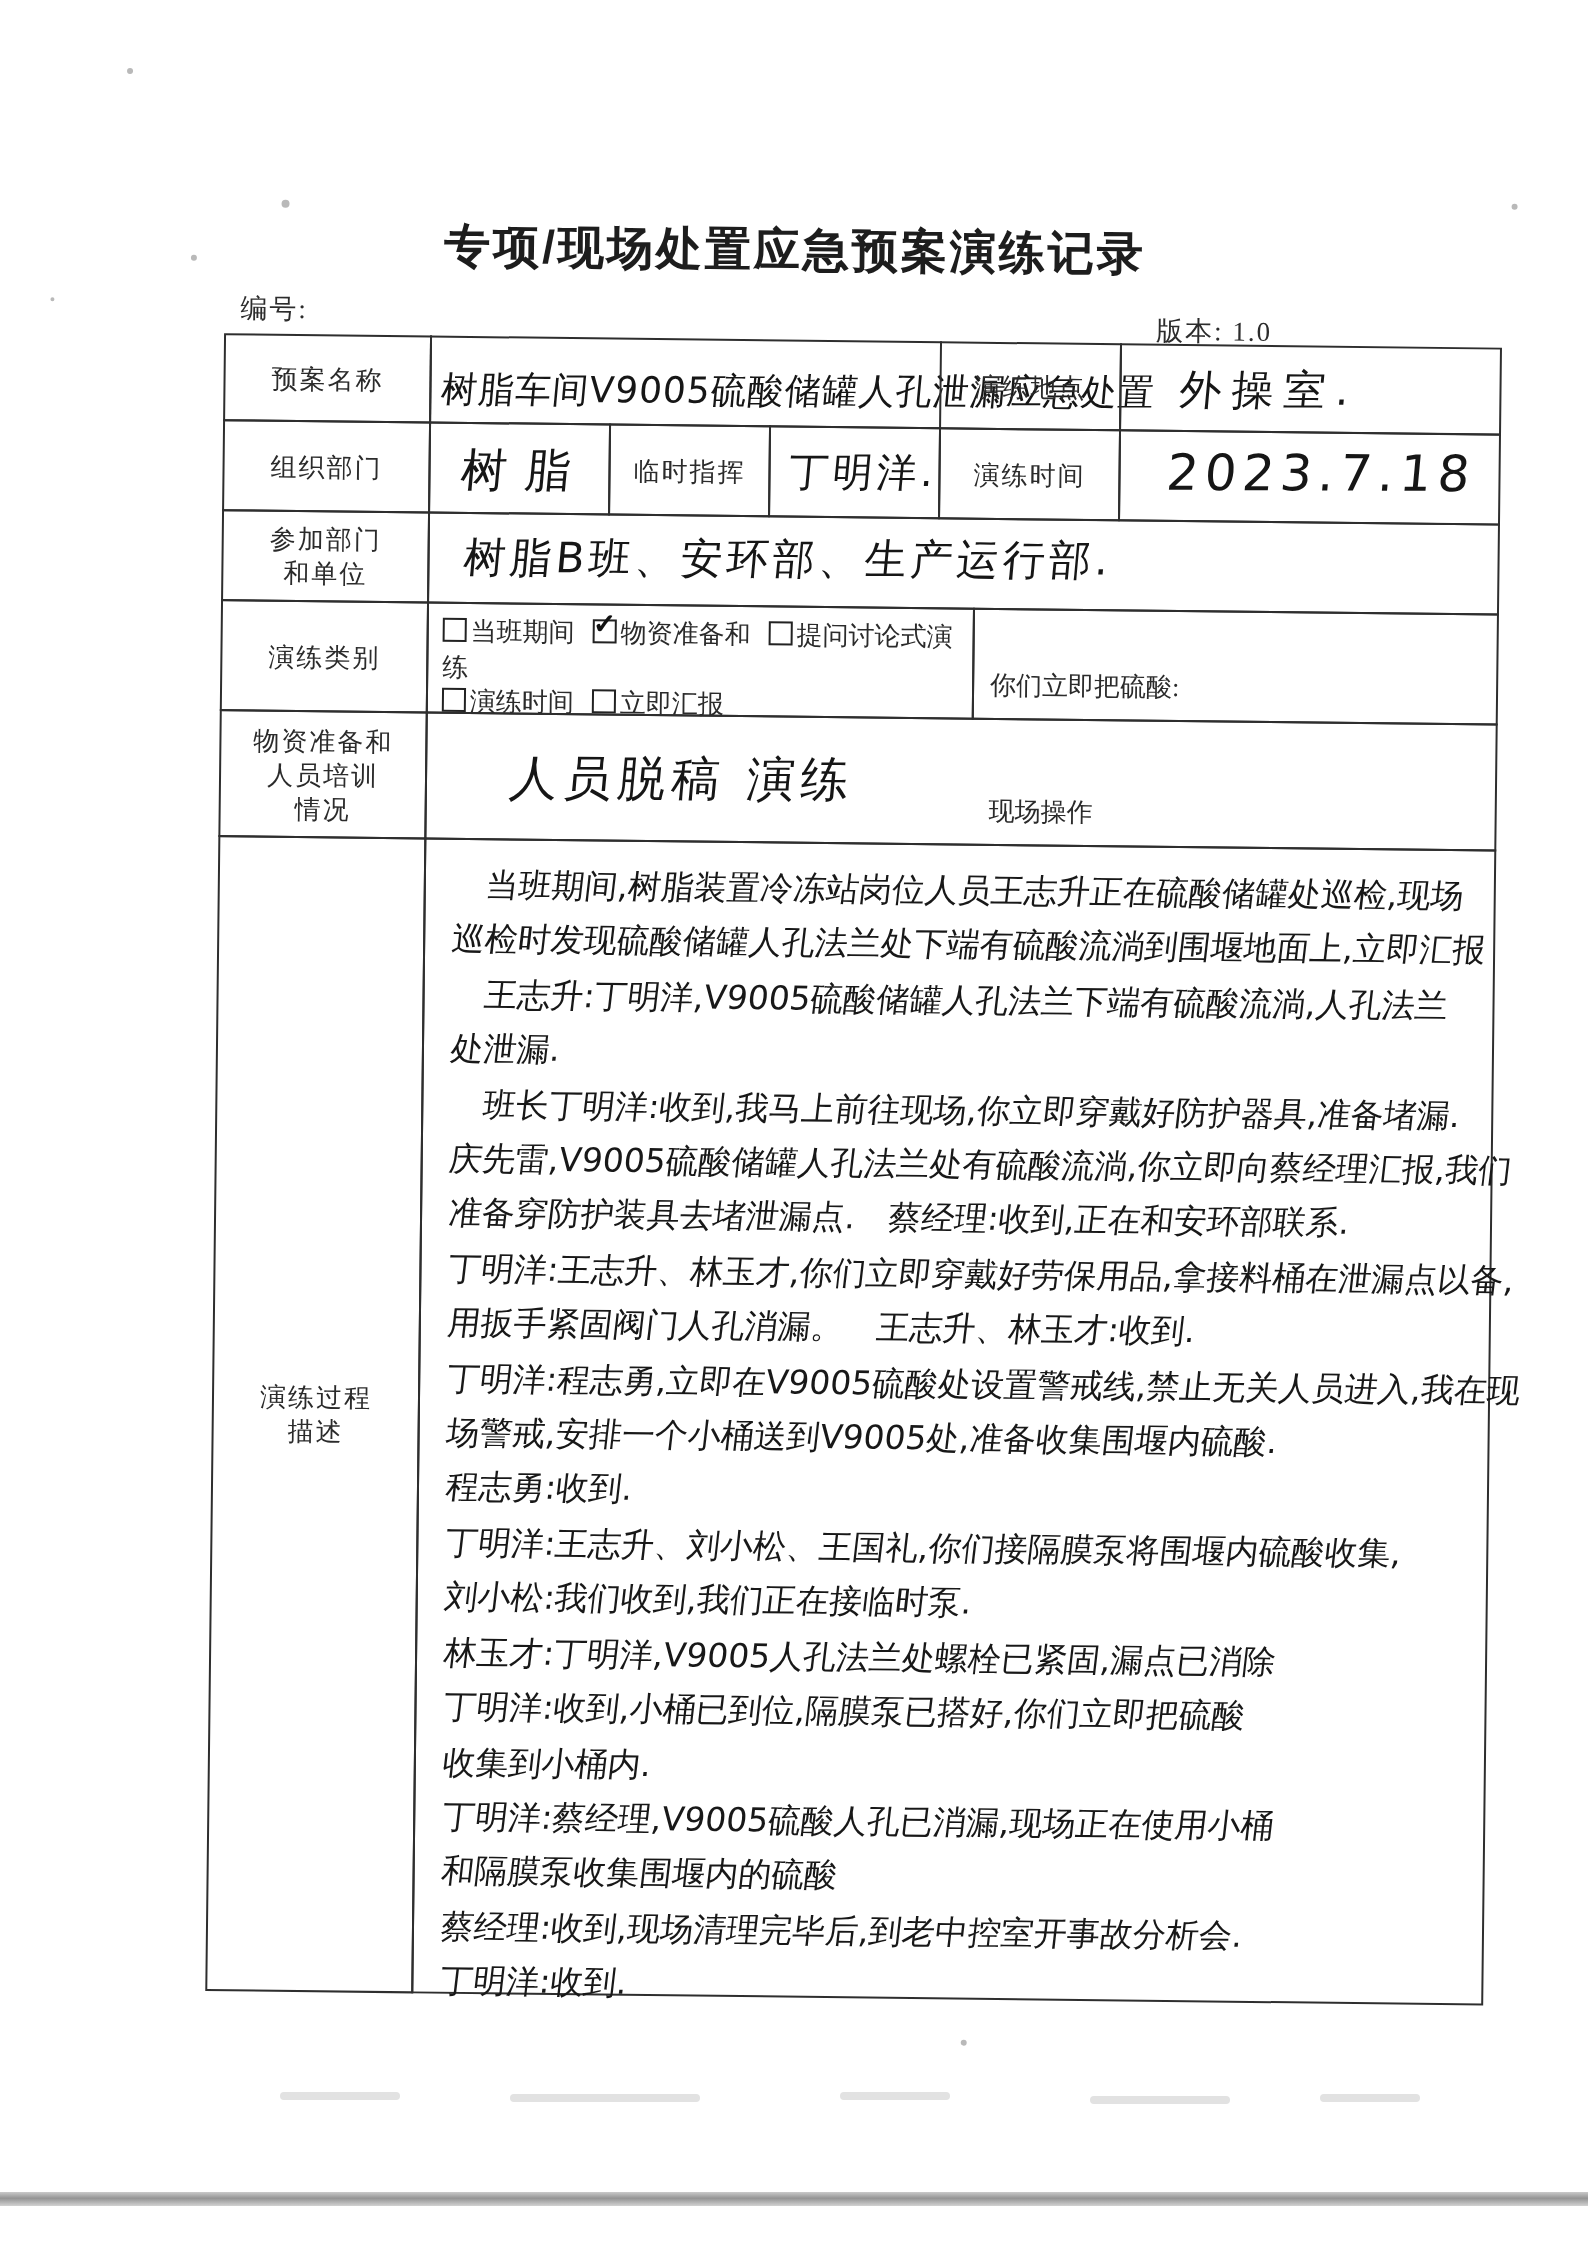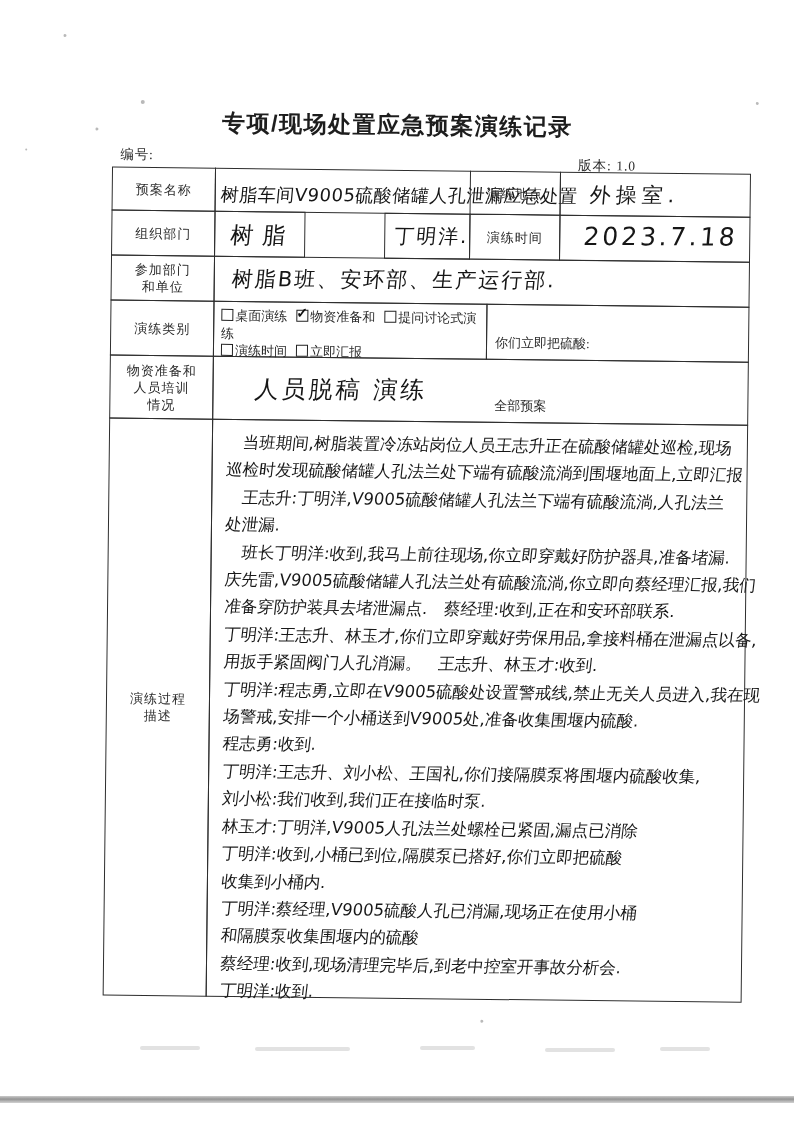--- a/index.html
+++ b/index.html
@@ -94,43 +94,44 @@
     </div>
     <div class="cell lab" style="left:358px;top:0;width:91px;height:44px;">演练地点</div>
     <div class="cell val" style="left:448px;top:0;width:191px;height:44px;">
       <span class="hw hw-loc">外操室.</span>
     </div>
 
     <div class="cell lab" style="left:0;top:43px;width:104px;height:46px;">组织部门</div>
     <div class="cell val" style="left:103px;top:43px;width:91px;height:46px;">
       <span class="hw hw-dept">树脂</span>
     </div>
+    <div class="cell lab" style="left:193px;top:43px;width:81px;height:46px;">临时指挥</div>
     <div class="cell val" style="left:273px;top:43px;width:86px;height:46px;">
       <span class="hw hw-cmd">丁明洋.</span>
     </div>
     <div class="cell lab" style="left:358px;top:43px;width:91px;height:46px;">演练时间</div>
     <div class="cell val" style="left:448px;top:43px;width:191px;height:46px;">
       <span class="hw hw-date">2023.7.18</span>
     </div>
 
     <div class="cell lab" style="left:0;top:88px;width:104px;height:46px;">参加部门
 和单位</div>
     <div class="cell val" style="left:103px;top:88px;width:536px;height:46px;">
       <span class="hw hw-part">树脂B班、安环部、生产运行部.</span>
     </div>
 
     <div class="cell lab" style="left:0;top:133px;width:104px;height:56px;">演练类别</div>
     <div class="cell val cbx-wrap" style="left:103px;top:133px;width:274px;height:56px;">
-      <span class="cbx-group"><span class="cbx-item"><span class="box"></span><span>桌面演练</span></span><span class="cbx-item"><span class="box checked"></span><span>物资准备和</span></span><span class="cbx-item"><span class="box"></span><span>提问讨论式演练</span></span></span>
+      <span class="cbx-group"><span class="cbx-item"><span class="box"></span><span>当班期间</span></span><span class="cbx-item"><span class="box checked"></span><span>物资准备和</span></span><span class="cbx-item"><span class="box"></span><span>提问讨论式演练</span></span></span>
       <span class="cbx-group"><span class="cbx-item"><span class="box"></span><span>演练时间</span></span><span class="cbx-item"><span class="box"></span><span>立即汇报</span></span></span>
     </div>
     <div class="cell val actual" style="left:376px;top:133px;width:263px;height:56px;">
       <span>你们立即把硫酸:</span>
       <br>
-      <span>全部预案</span>
+      <span>现场操作</span>
     </div>
 
     <div class="cell lab" style="left:0;top:188px;width:104px;height:64px;">物资准备和
 人员培训
 情况</div>
     <div class="cell val" style="left:103px;top:188px;width:536px;height:64px;">
       <span class="hw hw-prep">人员脱稿 演练</span>
     </div>
 
     <div class="cell lab" style="left:0;top:251px;width:104px;height:578px;">演练过程

